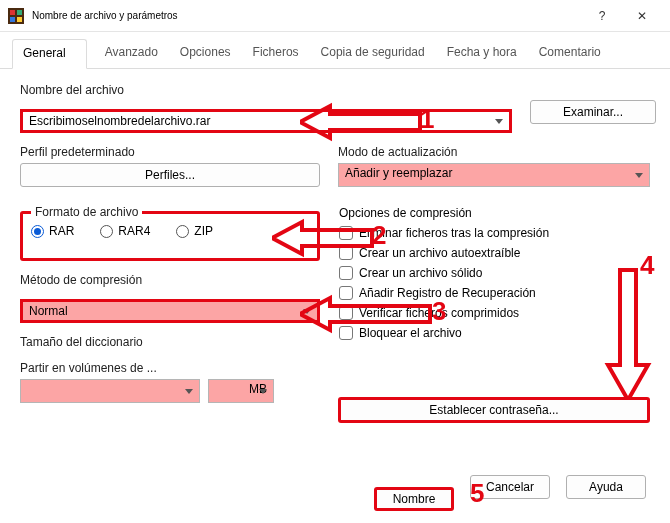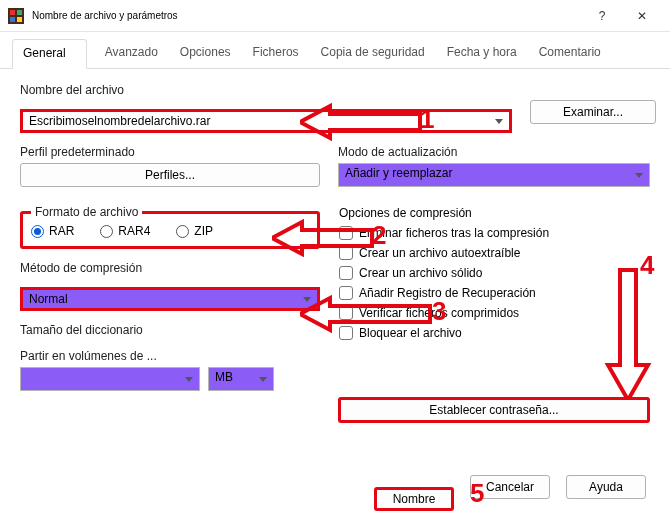--- a/index.html
+++ b/index.html
@@ -16,41 +16,41 @@
 
 .content { padding: 14px 20px 6px 20px; }
 
 .row { display: flex; align-items: flex-start; gap: 18px; }
 .col-left { width: 300px; }
 .col-right { flex: 1; }
 
 .label { color: #222; margin-bottom: 4px; display: block; }
 
 .wide-input { width: 100%; height: 24px; border: 1px solid #b5b5b5; padding: 2px 22px 2px 6px; position: relative; background: #fff; }
-.select { width: 100%; height: 24px; border: 1px solid #b5b5b5; padding: 2px 6px; background: #8b5cf6; position: relative; }
+.select { width: 100%; height: 24px; border: 1px solid #b5b5b5; padding: 2px 6px; background: #fca5a5; position: relative; }
 .select::after, .wide-input .chev { content: ""; position: absolute; right: 6px; top: 50%; margin-top: -2px; border-left: 4px solid transparent; border-right: 4px solid transparent; border-top: 5px solid #555; }
 .wide-input { position: relative; }
 
 .btn { height: 24px; border: 1px solid #b0b0b0; background: #fdfdfd; border-radius: 3px; padding: 0 14px; display: inline-flex; align-items: center; justify-content: center; }
 .btn-wide { width: 100%; }
 
 .group { margin-top: 12px; }
 
-.formats { border: 1px solid #ccc; border-radius: 3px; padding: 10px 8px 8px 8px; position: relative; margin-top: 12px; }
+.formats { border: 1px solid #ccc; border-radius: 3px; padding: 10px 8px 20px 8px; position: relative; margin-top: 12px; }
 .formats .legend { position: absolute; top: -9px; left: 8px; background: #fff; padding: 0 4px; color: #222; }
 .radio-row { display: flex; gap: 26px; align-items: center; }
 .radio { display: flex; align-items: center; gap: 5px; }
 .radio .dot { width: 13px; height: 13px; border: 1px solid #555; border-radius: 50%; display: inline-flex; align-items: center; justify-content: center; }
 .radio.checked .dot::after { content: ""; width: 7px; height: 7px; background: #0a5bd6; border-radius: 50%; }
 .radio.checked .dot { border-color: #0a5bd6; }
 
 .check-row { display: flex; align-items: center; gap: 6px; margin-bottom: 6px; }
 .check { width: 14px; height: 14px; border: 1px solid #777; border-radius: 3px; background: #fff; }
 
-.vol-row { display: flex; gap: 8px; align-items: center; }
+.vol-row { display: flex; gap: 8px; align-items: center; text-align: right; }
 .vol-row .select.size { width: 180px; }
 .vol-row .select.unit { width: 66px; }
 
 .footer { position: absolute; bottom: 12px; right: 24px; display: flex; gap: 16px; }
 .footer .btn { min-width: 80px; }
 
 
 .hl { border: 3px solid #e30613 !important; margin-top: 12px; }
 
 

